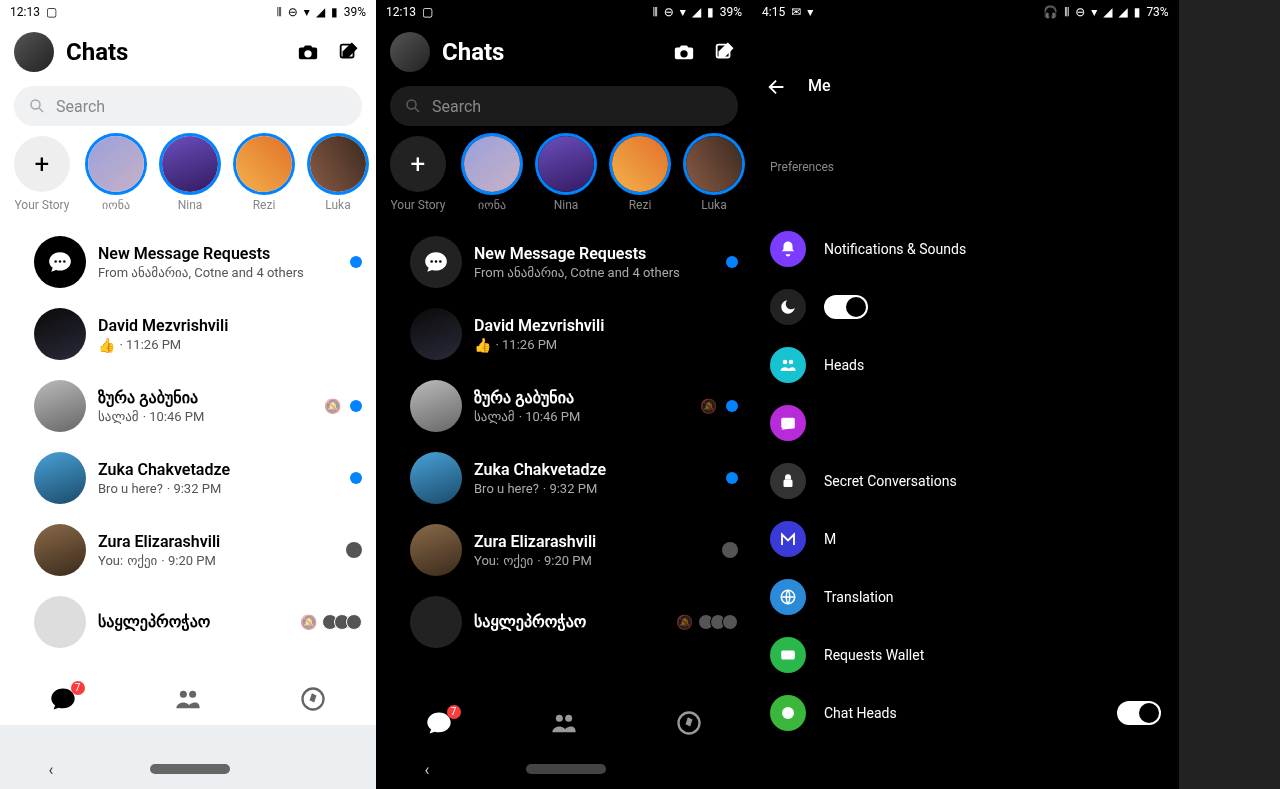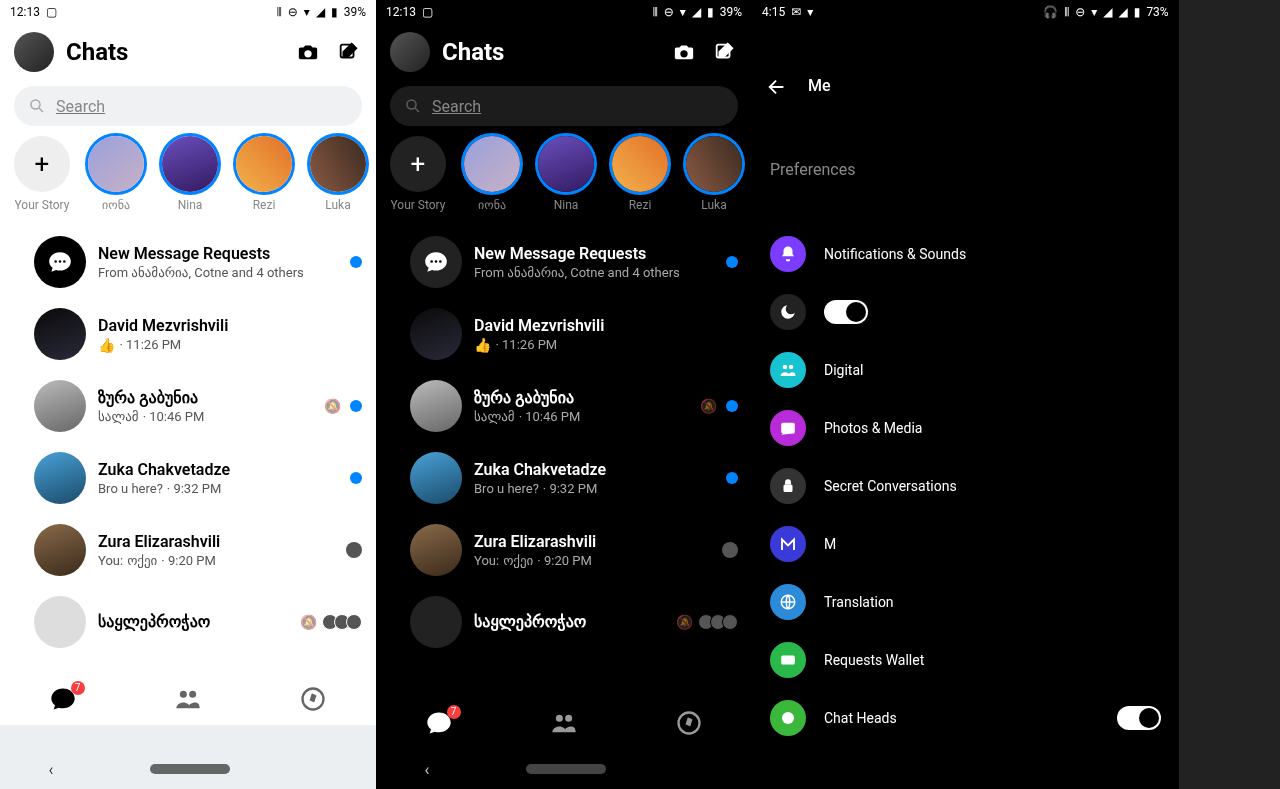--- a/index.html
+++ b/index.html
@@ -17,21 +17,21 @@
   .light .statusbar { color:#000; }
 
   
   .header { display:flex; align-items:center; gap:12px; padding:8px 14px; }
   .avatar { width:40px; height:40px; border-radius:50%; background:linear-gradient(135deg,#555,#222); flex:0 0 auto; }
   .title { font-size:24px; font-weight:700; flex:1; }
   .iconbtn { width:28px; height:28px; display:flex; align-items:center; justify-content:center; }
   .iconbtn svg { width:22px; height:22px; }
 
   
-  .search { margin:6px 14px 10px; height:40px; border-radius:20px; display:flex; align-items:center; gap:10px; padding:0 14px;text-decoration:underline; }
+  .search { margin:6px 14px 10px; height:40px; border-radius:20px; display:flex; align-items:center; gap:10px; padding:0 14px; }
   .light .search { background:#f0f1f3; color:#777; }
   .dark .search  { background:#1c1c1c; color:#888; }
   .search svg { width:18px; height:18px; opacity:.6; }
   .search-text { font-size:16px; color:#888; }
 
   
   .stories { display:flex; gap:18px; padding:0 14px 14px; align-items:flex-start; }
   .story { width:64px; display:flex; flex-direction:column; align-items:center; gap:6px; }
   .story-circle { width:56px; height:56px; border-radius:50%; position:relative; display:flex; align-items:center; justify-content:center; }
   .story-ring { box-shadow:0 0 0 3px #0084ff; }
@@ -74,21 +74,21 @@
   .navbtn { opacity:.8; }
   .pill { width:80px; height:10px; border-radius:5px; background:#555; }
   .light .pill { background:#444; }
 
   .light .navbar-gap { background:#eceff1; height:24px; }
 
   
   .s-header { display:flex; align-items:flex-start; gap:18px; padding:14px; }
   .s-title { font-size:16px; font-weight:500; }
   .backbtn { width:24px; }
-  .section-label { font-size:16px; color:#888; padding:6px 18px 8px; }
+  .section-label { font-size:12px; color:#888; padding:6px 18px 8px; }
   .setting { display:flex; align-items:center; gap:18px; padding:11px 18px; }
   .s-icon { width:36px; height:36px; border-radius:50%; display:flex; align-items:center; justify-content:center; flex:0 0 auto; }
   .s-icon svg { width:18px; height:18px; fill:#fff; }
   .s-label { flex:1; font-size:14px; }
   .toggle { width:44px; height:24px; border-radius:12px; background:#fff; position:relative; }
   .toggle .knob { position:absolute; right:2px; top:2px; width:20px; height:20px; border-radius:50%; background:#000; }
 
   
   .g1 { background:linear-gradient(140deg,#9aa0dd,#c7b1c4); }
   .g2 { background:linear-gradient(160deg,#6a4fbd,#331a60); }
@@ -514,31 +514,30 @@
           </div>
         </div>
         <div class="setting">
           <div class="s-icon" style="background: rgb(23, 194, 209);">
             <svg viewBox="0 0 24 24">
               <circle cx="8" cy="8" r="3"></circle>
               <circle cx="16" cy="8" r="3"></circle>
               <path d="M2 20c0-3 3-5 6-5s6 2 6 5M12 20c0-3 3-5 6-5s4 2 4 5"></path>
             </svg>
           </div>
-          <div class="s-label">Digital</div>
+          <div class="s-label">Heads</div>
         </div>
         <div class="setting">
           <div class="s-icon" style="background: rgb(184, 43, 216);">
             <svg viewBox="0 0 24 24">
               <rect x="3" y="5" width="18" height="14" rx="2"></rect>
               <circle cx="9" cy="11" r="2"></circle>
               <path d="M21 19l-6-6-4 4-2-2-6 6"></path>
             </svg>
           </div>
-          <div class="s-label">Photos &amp; Media</div>
         </div>
         <div class="setting">
           <div class="s-icon" style="background: rgb(51, 51, 51);">
             <svg viewBox="0 0 24 24">
               <rect x="6" y="10" width="12" height="10" rx="2"></rect>
               <path d="M8 10V7a4 4 0 118 0v3"></path>
             </svg>
           </div>
           <div class="s-label">Secret Conversations</div>
         </div>

